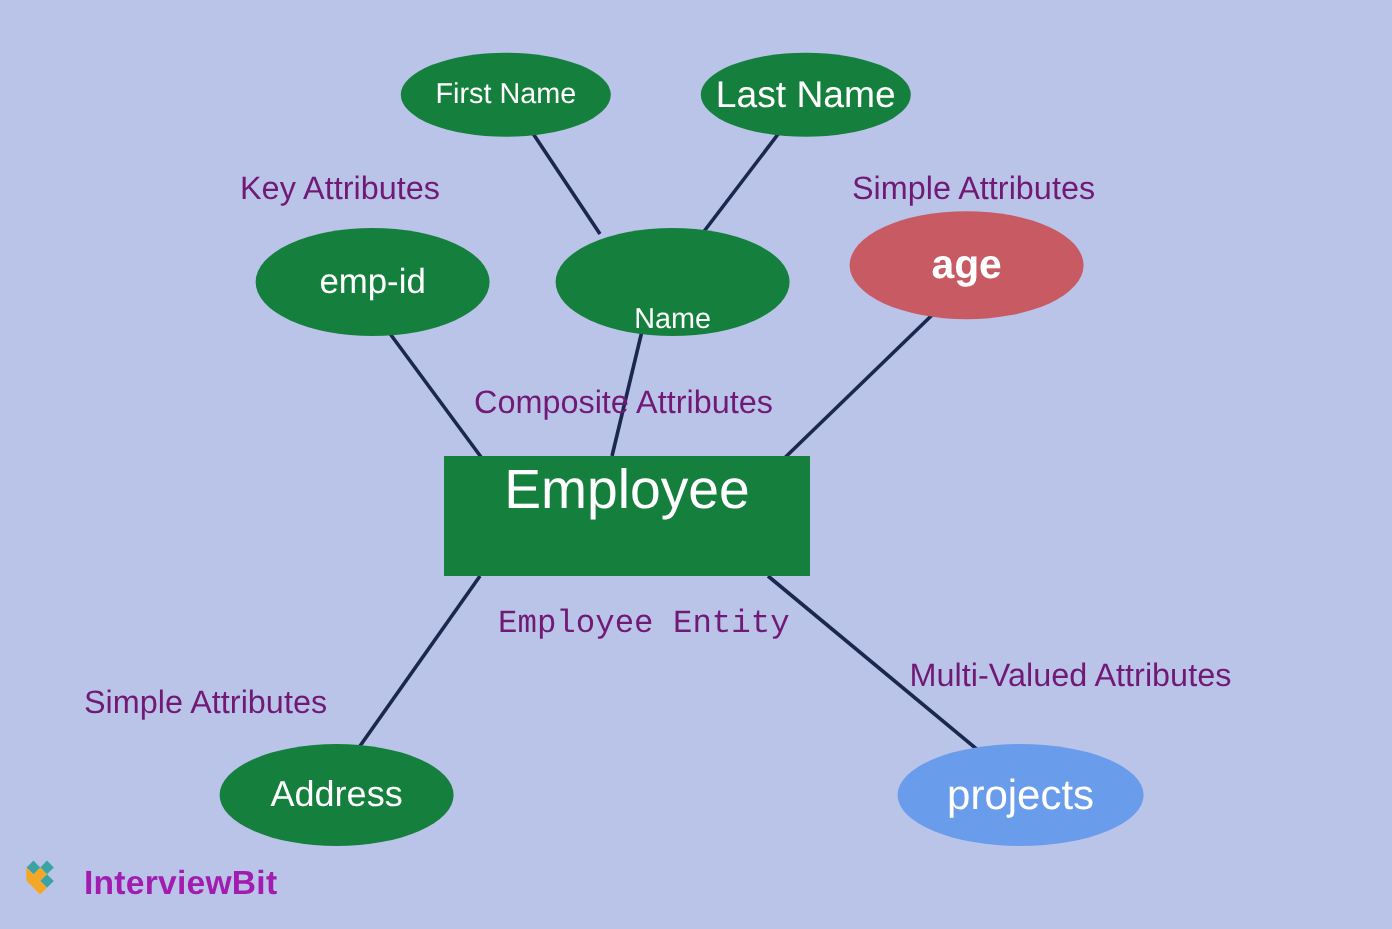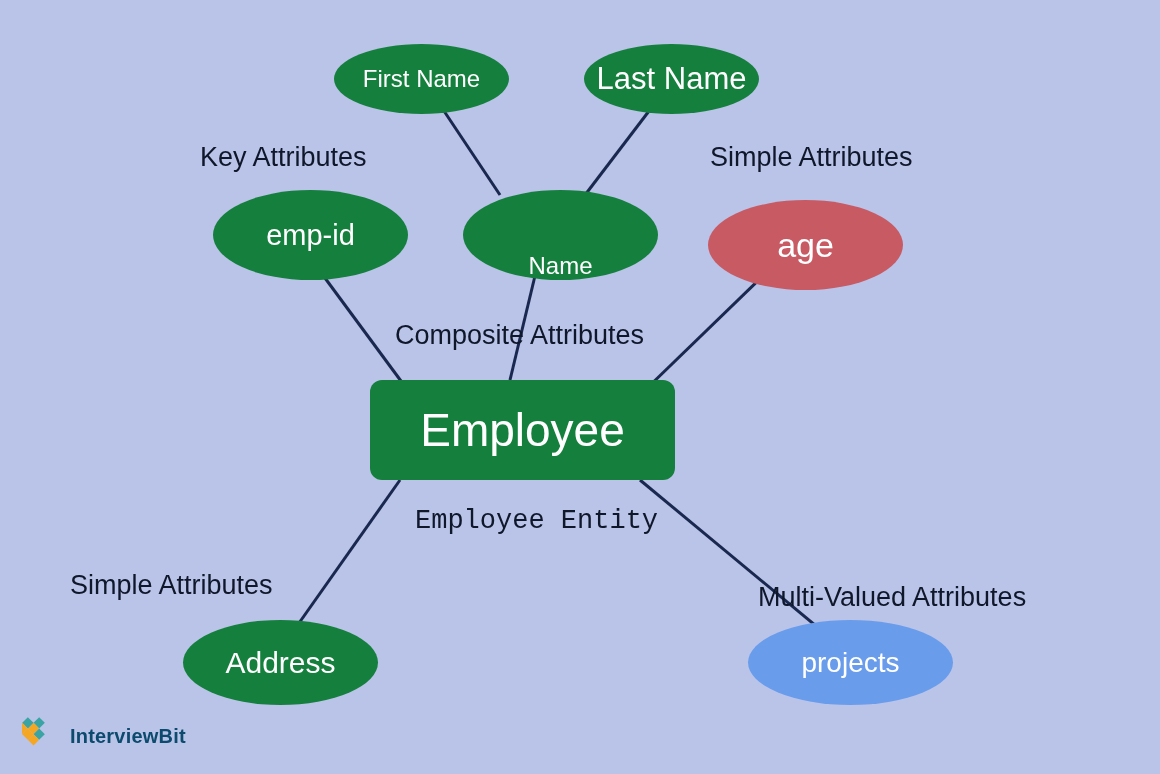--- a/index.html
+++ b/index.html
@@ -21,48 +21,47 @@
     position: absolute;
     border-radius: 50%;
     display: flex;
     align-items: center;
     justify-content: center;
     color: #fff;
   }
   .rect {
     position: absolute;
     display: flex;
-    align-items: center;
+    align-items: flex-start;
     justify-content: center;
     color: #fff;
-    border-radius: 12px;
   }
   .label {
     position: absolute;
-    color: #0f172a;
+    color: #701a75;
     font-size: 27px;
   }
   .node-dark { background: #15803d; }
   .node-red  { background: #c85a63; }
   .node-blue { background: #6a9cec; }
   .brand {
     position: absolute;
     left: 22px;
     bottom: 18px;
     display: flex;
     align-items: center;
     gap: 8px;
   }
   .brand-logo {
     width: 40px;
     height: 40px;
   }
   .brand-text {
-    font-size: 20px;
-    color: #0c4a6e;
+    font-size: 28px;
+    color: #a21caf;
     letter-spacing: 0.2px;
   }
   .brand-text .bold { font-weight: 600; }
 </style>
 </head>
 <body>
 
 <svg class="canvas">
 
   <line x1="415" y1="400" x2="308" y2="255" stroke="#1a2850" stroke-width="3"></line>
@@ -85,51 +84,51 @@
 </div>
 
 <div class="ellipse node-dark" style="left:213px; top:190px; width:195px; height:90px; font-size:29px;">
   <span>emp-id</span>
 </div>
 
 <div class="ellipse node-dark" style="left:463px; top:190px; width:195px; height:90px; font-size:24px;align-items:flex-end;">
   <span>Name</span>
 </div>
 
-<div class="ellipse node-red" style="left:708px; top:200px; width:195px; height:90px; font-size:34px;">
+<div class="ellipse node-red" style="left:708px; top:176px; width:195px; height:90px; font-size:34px;font-weight:bold;">
   <span>age</span>
 </div>
 
 <div class="ellipse node-dark" style="left:334px; top:44px; width:175px; height:70px; font-size:24px;">
   <span>First Name</span>
 </div>
 
 <div class="ellipse node-dark" style="left:584px; top:44px; width:175px; height:70px; font-size:31px;">
   <span>Last Name</span>
 </div>
 
 <div class="ellipse node-dark" style="left:183px; top:620px; width:195px; height:85px; font-size:30px;">
   <span>Address</span>
 </div>
 
-<div class="ellipse node-blue" style="left:748px; top:620px; width:205px; height:85px; font-size:28px;">
+<div class="ellipse node-blue" style="left:748px; top:620px; width:205px; height:85px; font-size:35px;">
   <span>projects</span>
 </div>
 
 <div class="label" style="left:200px; top:142px;">Key Attributes</div>
 
 <div class="label" style="left:710px; top:142px;">Simple Attributes</div>
 
 <div class="label" style="left:395px; top:320px;text-align:right;">Composite Attributes</div>
 
 <div class="label" style="left:415px; top:506px;font-family:Liberation Mono, monospace;">Employee Entity</div>
 
 <div class="label" style="left:70px; top:570px;">Simple Attributes</div>
 
-<div class="label" style="left:758px; top:582px;">Multi-Valued Attributes</div>
+<div class="label" style="left:758px; top:548px;">Multi-Valued Attributes</div>
 
 <div class="brand">
   <svg class="brand-logo" viewBox="0 0 40 40">
     <g transform="translate(20,4)">
       <rect x="-4" y="0" width="8" height="8" fill="#3aa3a3" transform="rotate(45)"></rect>
       <rect x="-4" y="8" width="8" height="8" fill="#f5a623" transform="rotate(45)"></rect>
       <rect x="-12" y="8" width="8" height="8" fill="#3aa3a3" transform="rotate(45)"></rect>
       <rect x="4" y="8" width="8" height="8" fill="#3aa3a3" transform="rotate(45)"></rect>
       <rect x="-4" y="16" width="8" height="8" fill="#f5a623" transform="rotate(45)"></rect>
       <rect x="-12" y="16" width="8" height="8" fill="#f5a623" transform="rotate(45)"></rect>

